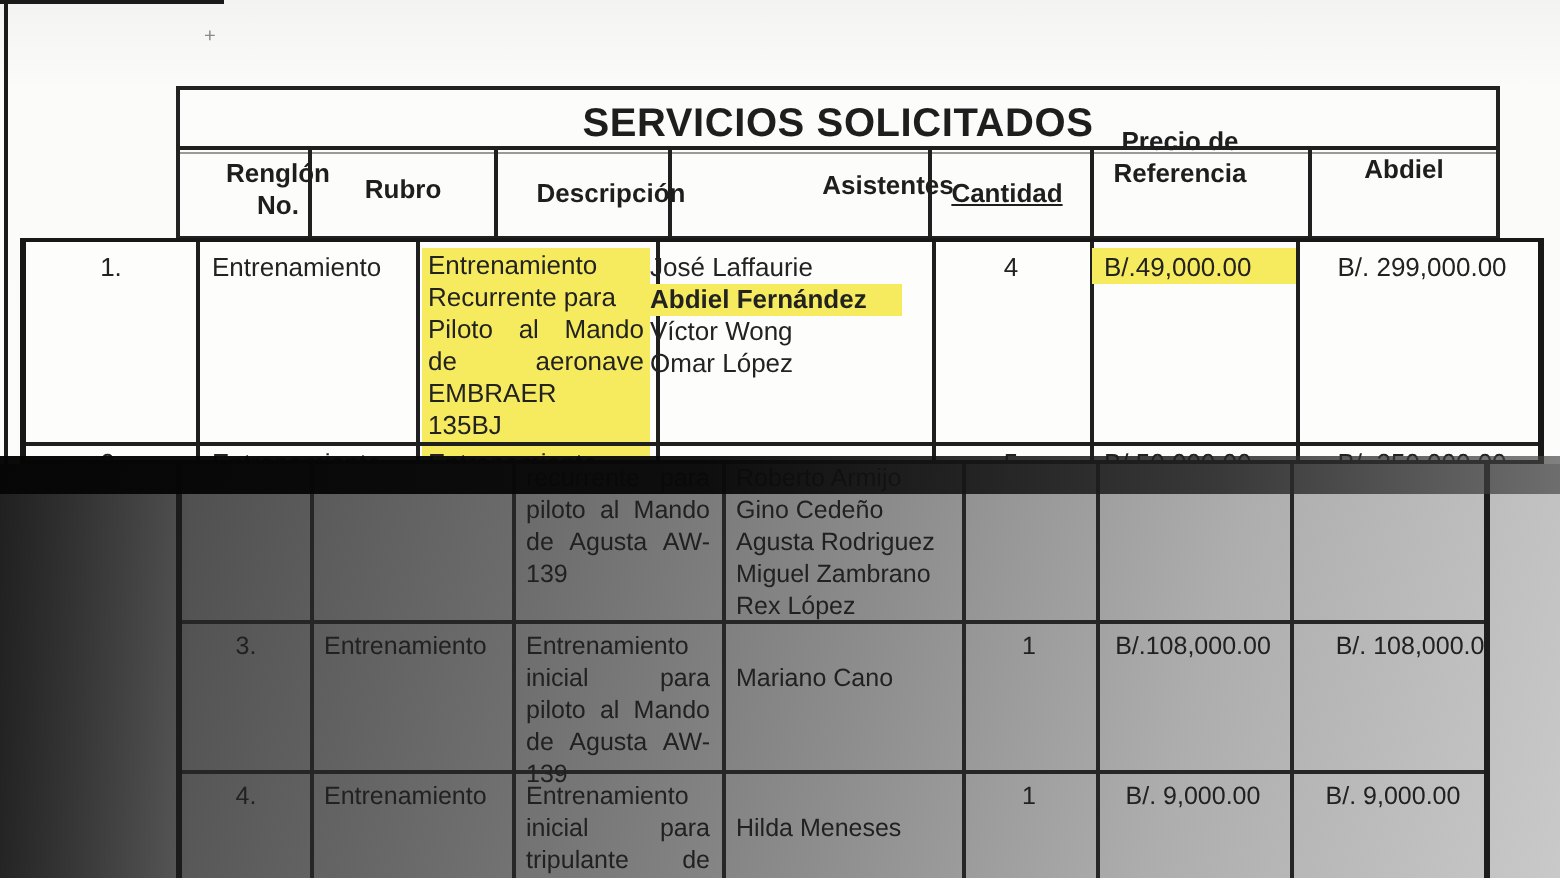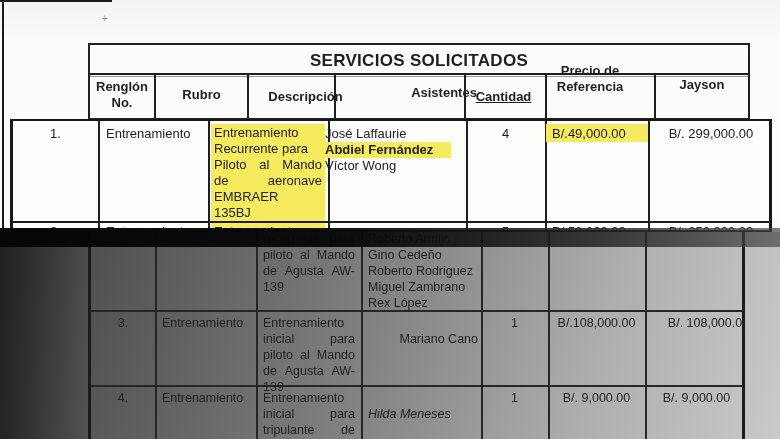--- a/index.html
+++ b/index.html
@@ -7,21 +7,21 @@
     position:relative; width:780px; height:439px; overflow:hidden;
     background:linear-gradient(180deg,#f3f3f1 0%,#fbfbfa 10%,#fcfcfb 100%);
     font-family:"Liberation Sans", sans-serif;
     color:#262626;
   }
   .abs{position:absolute;}
   .line{background:#1f1f1f;}
   .grayline{background:#9a9a9a;}
   
   .hdr-box{left:88px; top:43px; width:662px; height:77px; border:2px solid #222; box-sizing:border-box; background:#fcfcfb;}
-  .hdr-title{left:0; top:6px; width:100%; text-align:center; font-weight:bold; font-size:17px; letter-spacing:.3px; color:#1e1e1e;}
+  .hdr-title{left:0; top:6px; width:100%; text-align:center; font-weight:bold; font-size:20px; letter-spacing:.3px; color:#1e1e1e;}
   .hdr-cell{font-weight:bold; font-size:13px; color:#1e1e1e; text-align:center; line-height:16px;}
   
   .utable{left:10px; top:119px; width:762px; height:113px; border:2px solid #181818; border-left-width:3px; border-right-width:3px; box-sizing:border-box; overflow:hidden; background:#fdfdfc;}
   .cell{font-size:13px; line-height:16px; color:#222;}
   .hl{background:#f6eb5e;}
   .jline{text-align:justify; text-align-last:justify;}
   
   .lower{left:0; top:232px; width:780px; height:207px;
     background:linear-gradient(105deg,#404040 0%,#565656 16%,#6e6e6e 34%,#8d8d8d 55%,#adadad 75%,#c9c9c9 100%);}
   .ltable{left:88px; top:0; width:657px; height:207px; border-left:3px solid #1c1c1c; border-right:3px solid #1c1c1c; box-sizing:border-box; overflow:hidden;}
@@ -50,33 +50,33 @@
     <div class="abs line" style="left:0;top:28px;width:658px;height:2px;"></div>
     <div class="abs grayline" style="left:0;top:31px;width:658px;height:1px;"></div>
 
     <div class="abs line" style="left:64px;top:30px;width:2px;height:45px;"></div>
     <div class="abs line" style="left:157px;top:30px;width:2px;height:45px;"></div>
     <div class="abs line" style="left:244px;top:30px;width:2px;height:45px;"></div>
     <div class="abs line" style="left:374px;top:30px;width:2px;height:45px;"></div>
     <div class="abs line" style="left:455px;top:30px;width:2px;height:45px;"></div>
     <div class="abs line" style="left:564px;top:30px;width:2px;height:45px;"></div>
 
-    <div class="abs hdr-cell" style="left:0;top:34px;width:64px;">
+    <div class="abs hdr-cell" style="left:17px;top:34px;width:64px;">
       <div>Renglón</div>
       <div>No.</div>
     </div>
     <div class="abs hdr-cell" style="left:66px;top:42px;width:91px;">Rubro</div>
     <div class="abs hdr-cell" style="left:173px;top:44px;width:85px;">Descripción</div>
     <div class="abs hdr-cell" style="left:246px;top:40px;width:128px;margin-left:44px;">Asistentes</div>
     <div class="abs hdr-cell" style="left:374px;top:44px;width:79px;text-decoration:underline;">Cantidad</div>
     <div class="abs hdr-cell" style="left:457px;top:18px;width:86px;">
       <div>Precio de</div>
       <div>Referencia</div>
     </div>
-    <div class="abs hdr-cell" style="left:566px;top:32px;width:92px;">Jayson</div>
+    <div class="abs hdr-cell" style="left:566px;top:32px;width:92px;">Abdiel</div>
   </div>
 
   <div class="abs utable">
 
     <div class="abs line" style="left:85px;top:0;width:2px;height:113px;"></div>
     <div class="abs line" style="left:195px;top:0;width:2px;height:113px;"></div>
     <div class="abs line" style="left:315px;top:0;width:2px;height:113px;"></div>
     <div class="abs line" style="left:453px;top:0;width:2px;height:113px;"></div>
     <div class="abs line" style="left:532px;top:0;width:2px;height:113px;"></div>
     <div class="abs line" style="left:635px;top:0;width:2px;height:113px;"></div>
@@ -89,20 +89,21 @@
       <div>Recurrente para</div>
       <div class="jline">Piloto al Mando</div>
       <div class="jline">de aeronave</div>
       <div>EMBRAER</div>
       <div>135BJ</div>
     </div>
     <div class="abs cell" style="left:312px;top:5px;width:128px;">
       <div>José Laffaurie</div>
       <div class="hl" style="width:126px;font-weight:bold;">Abdiel Fernández</div>
       <div>Víctor Wong</div>
+      <div>Omar López</div>
     </div>
     <div class="abs cell" style="left:453px;top:5px;width:79px;text-align:center;">4</div>
     <div class="abs cell hl" style="left:533px;top:3px;width:102px;height:18px;padding-left:6px;box-sizing:border-box;padding-top:2px;">B/.49,000.00</div>
     <div class="abs cell" style="left:637px;top:5px;width:122px;text-align:center;">B/. 299,000.00</div>
 
     <div class="abs cell" style="left:0;top:103px;width:85px;text-align:center;">2.</div>
     <div class="abs cell" style="left:93px;top:103px;width:100px;">Entrenamiento</div>
     <div class="abs cell hl" style="left:198px;top:102px;width:114px;height:11px;padding:1px 3px;box-sizing:border-box;">Entrenamiento</div>
     <div class="abs cell" style="left:453px;top:103px;width:79px;text-align:center;">5</div>
     <div class="abs cell" style="left:539px;top:103px;width:96px;">B/.50,000.00</div>
@@ -123,48 +124,48 @@
 
       <div class="abs lcell" style="left:172px;top:-1px;width:92px;">
         <div class="jline">recurrente para</div>
         <div class="jline">piloto al Mando</div>
         <div class="jline">de Agusta AW-</div>
         <div>139</div>
       </div>
       <div class="abs lcell" style="left:277px;top:-1px;width:110px;">
         <div>Roberto Armijo</div>
         <div>Gino Cedeño</div>
-        <div>Roberto Rodriguez</div>
+        <div>Agusta Rodriguez</div>
         <div>Miguel Zambrano</div>
         <div>Rex López</div>
       </div>
 
       <div class="abs lcell" style="left:0;top:83px;width:64px;text-align:center;">3.</div>
       <div class="abs lcell" style="left:71px;top:83px;width:92px;">Entrenamiento</div>
       <div class="abs lcell" style="left:172px;top:83px;width:92px;">
         <div>Entrenamiento</div>
         <div class="jline">inicial para</div>
         <div class="jline">piloto al Mando</div>
         <div class="jline">de Agusta AW-</div>
         <div>139</div>
       </div>
-      <div class="abs lcell" style="left:277px;top:99px;width:110px;text-align:right;">Mariano Cano</div>
+      <div class="abs lcell" style="left:277px;top:99px;width:110px;">Mariano Cano</div>
       <div class="abs lcell" style="left:390px;top:83px;width:67px;text-align:center;">1</div>
       <div class="abs lcell" style="left:457px;top:83px;width:97px;text-align:center;">B/.108,000.00</div>
       <div class="abs lcell" style="left:554px;top:83px;width:103px;text-align:center;padding-left:12px;">B/. 108,000.00</div>
 
       <div class="abs lcell" style="left:0;top:158px;width:64px;text-align:center;">4.</div>
       <div class="abs lcell" style="left:71px;top:158px;width:92px;">Entrenamiento</div>
       <div class="abs lcell" style="left:172px;top:158px;width:92px;">
         <div>Entrenamiento</div>
         <div class="jline">inicial para</div>
         <div class="jline">tripulante de</div>
         <div>cabina</div>
       </div>
-      <div class="abs lcell" style="left:277px;top:174px;width:110px;font-style:italic;">Hilda Meneses</div>
+      <div class="abs lcell" style="left:277px;top:174px;width:110px;">Hilda Meneses</div>
       <div class="abs lcell" style="left:390px;top:158px;width:67px;text-align:center;">1</div>
       <div class="abs lcell" style="left:457px;top:158px;width:97px;text-align:center;">B/. 9,000.00</div>
       <div class="abs lcell" style="left:554px;top:158px;width:103px;text-align:center;">B/. 9,000.00</div>
     </div>
   </div>
 
   <div class="abs strip"></div>
   <div class="abs leftshadow"></div>
 
 </div>

